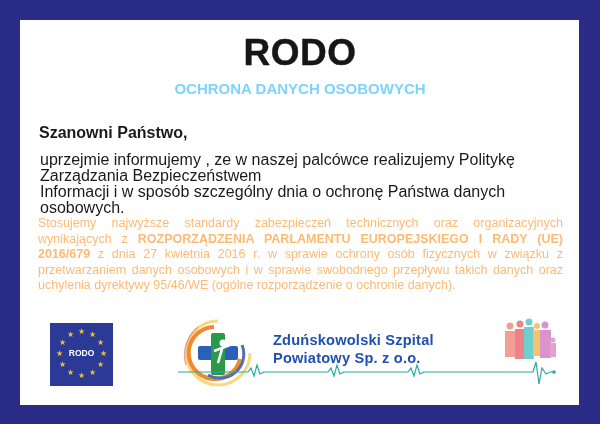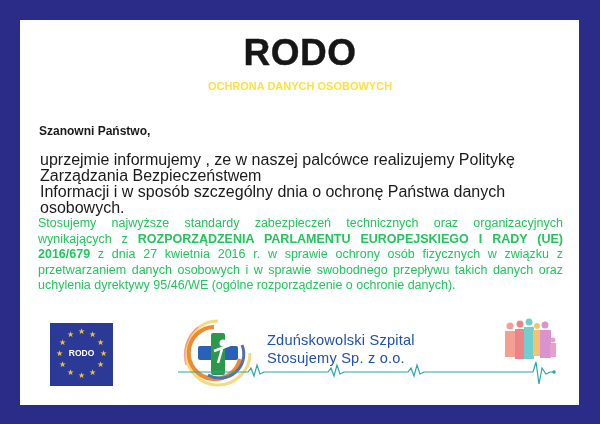--- a/index.html
+++ b/index.html
@@ -18,53 +18,53 @@
     background: #ffffff;
   }
   .title {
     position: absolute; left: 0; width: 600px; top: 32px;
     text-align: center; font-weight: bold; font-size: 37px; color: #161616;
     letter-spacing: 0.5px;
     -webkit-text-stroke: 0.4px #161616;
   }
   .subtitle {
     position: absolute; left: 0; width: 600px; top: 80px;
-    text-align: center; font-weight: bold; font-size: 11px; color: #fde047;
+    text-align: center; font-weight: bold; font-size: 15px; color: #7dd3fc;
   }
   .greeting {
     position: absolute; left: 39px; top: 124px;
-    font-weight: bold; font-size: 12px; color: #1a1a1a;
+    font-weight: bold; font-size: 16px; color: #1a1a1a;
   }
   .intro {
     position: absolute; left: 40px; top: 152px; width: 520px;
     font-size: 16px; line-height: 16px; color: #1a1a1a;
   }
   .standards {
     position: absolute; left: 38px; top: 216px; width: 525px;
-    font-size: 12.5px; line-height: 15.6px; color: #22c55e;
+    font-size: 12.5px; line-height: 15.6px; color: #fdba74;
     text-align: justify;
   }
   .standards .bold { font-weight: bold; }
   .eu-flag {
     position: absolute; left: 50px; top: 323px; width: 63px; height: 63px;
     background: #2b3a97;
   }
   .eu-flag .label {
     position: absolute; left: 0; width: 63px; top: 25px; text-align: center;
     color: #ffffff; font-weight: bold; font-size: 8.5px;
   }
   .eu-flag .star {
     position: absolute; color: #f0c030; font-size: 8px; line-height: 8px;
   }
   .hospital-logo {
     position: absolute; left: 178px; top: 315px; width: 80px; height: 72px;
   }
   .hospital-name {
-    position: absolute; left: 267px; top: 331px;
-    color: #2050b0; font-weight: normal; font-size: 14.6px; line-height: 18px;
+    position: absolute; left: 273px; top: 331px;
+    color: #2050b0; font-weight: bold; font-size: 14.6px; line-height: 18px;
     letter-spacing: 0.2px;
   }
   .ecg {
     position: absolute; left: 178px; top: 360px; width: 380px; height: 30px;
   }
   .family {
     position: absolute; left: 500px; top: 318px; width: 60px; height: 44px;
   }
 </style>
 </head>
@@ -108,21 +108,21 @@
   <path d="M8 50 A36 36 0 0 1 20 12" fill="none" stroke="#e07090" stroke-width="1.5" opacity="0.6"></path>
   <rect x="33" y="18" width="14" height="42" fill="#2a9a4a" rx="2"></rect>
   <rect x="20" y="31" width="40" height="14" fill="#2a60b8" rx="2"></rect>
   <rect x="33" y="31" width="14" height="14" fill="#2a9a4a"></rect>
   <circle cx="45" cy="28" r="3.5" fill="#ffffff"></circle>
   <path d="M36 36 Q44 33 52 30 M44 34 L40 48" stroke="#ffffff" stroke-width="2.5" fill="none"></path>
 </svg>
 
 <div class="hospital-name">
   <div>Zduńskowolski Szpital</div>
-  <div>Stosujemy Sp. z o.o.</div>
+  <div>Powiatowy Sp. z o.o.</div>
 </div>
 
 <svg class="ecg" viewBox="0 0 380 30">
   <path d="M0 12 L70 12 L73 8 L76 16 L79 5 L82 14 L86 12 L150 12 L153 8 L156 16 L159 5 L162 14 L166 12 L230 12 L233 8 L236 16 L239 5 L242 14 L246 12 L355 12 L358 2 L361 24 L364 8 L368 14 L372 12 L376 12" fill="none" stroke="#2aa8a8" stroke-width="1.2"></path>
   <circle cx="376" cy="12" r="1.8" fill="#2aa8a8"></circle>
 </svg>
 
 <svg class="family" viewBox="0 0 60 44">
   <g opacity="0.75">
     <circle cx="10" cy="8" r="3.5" fill="#f08070"></circle>

